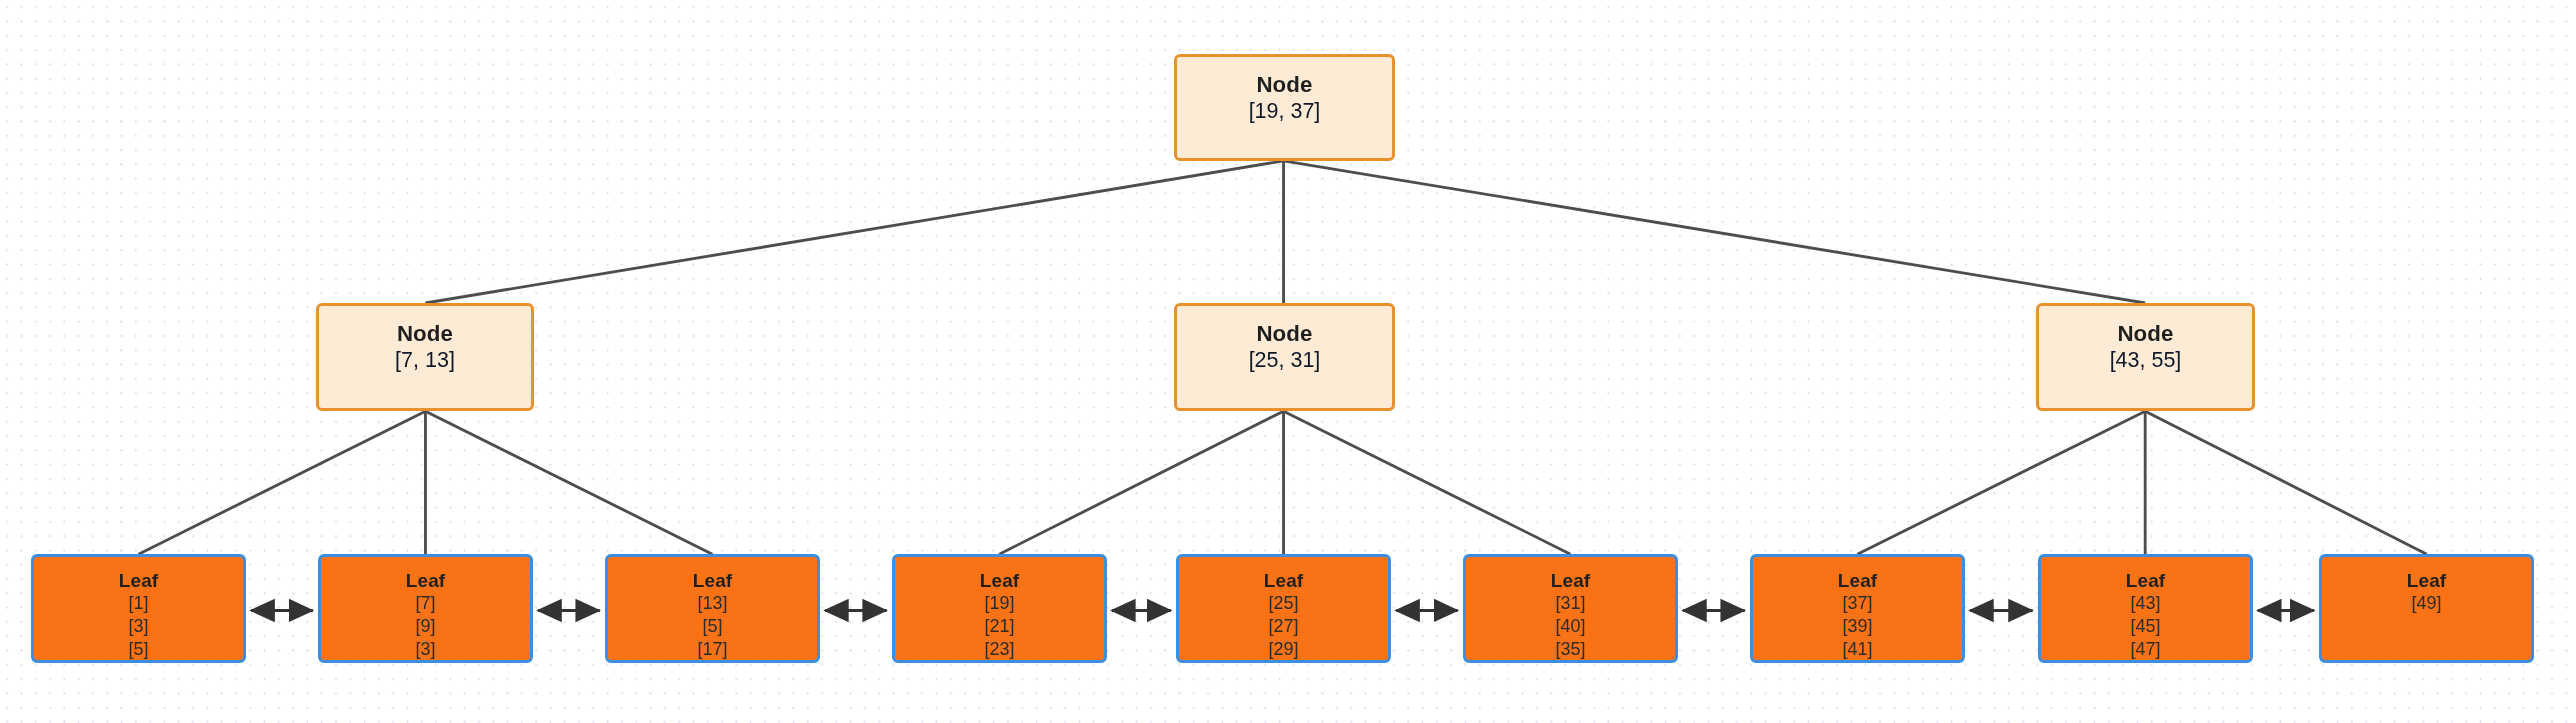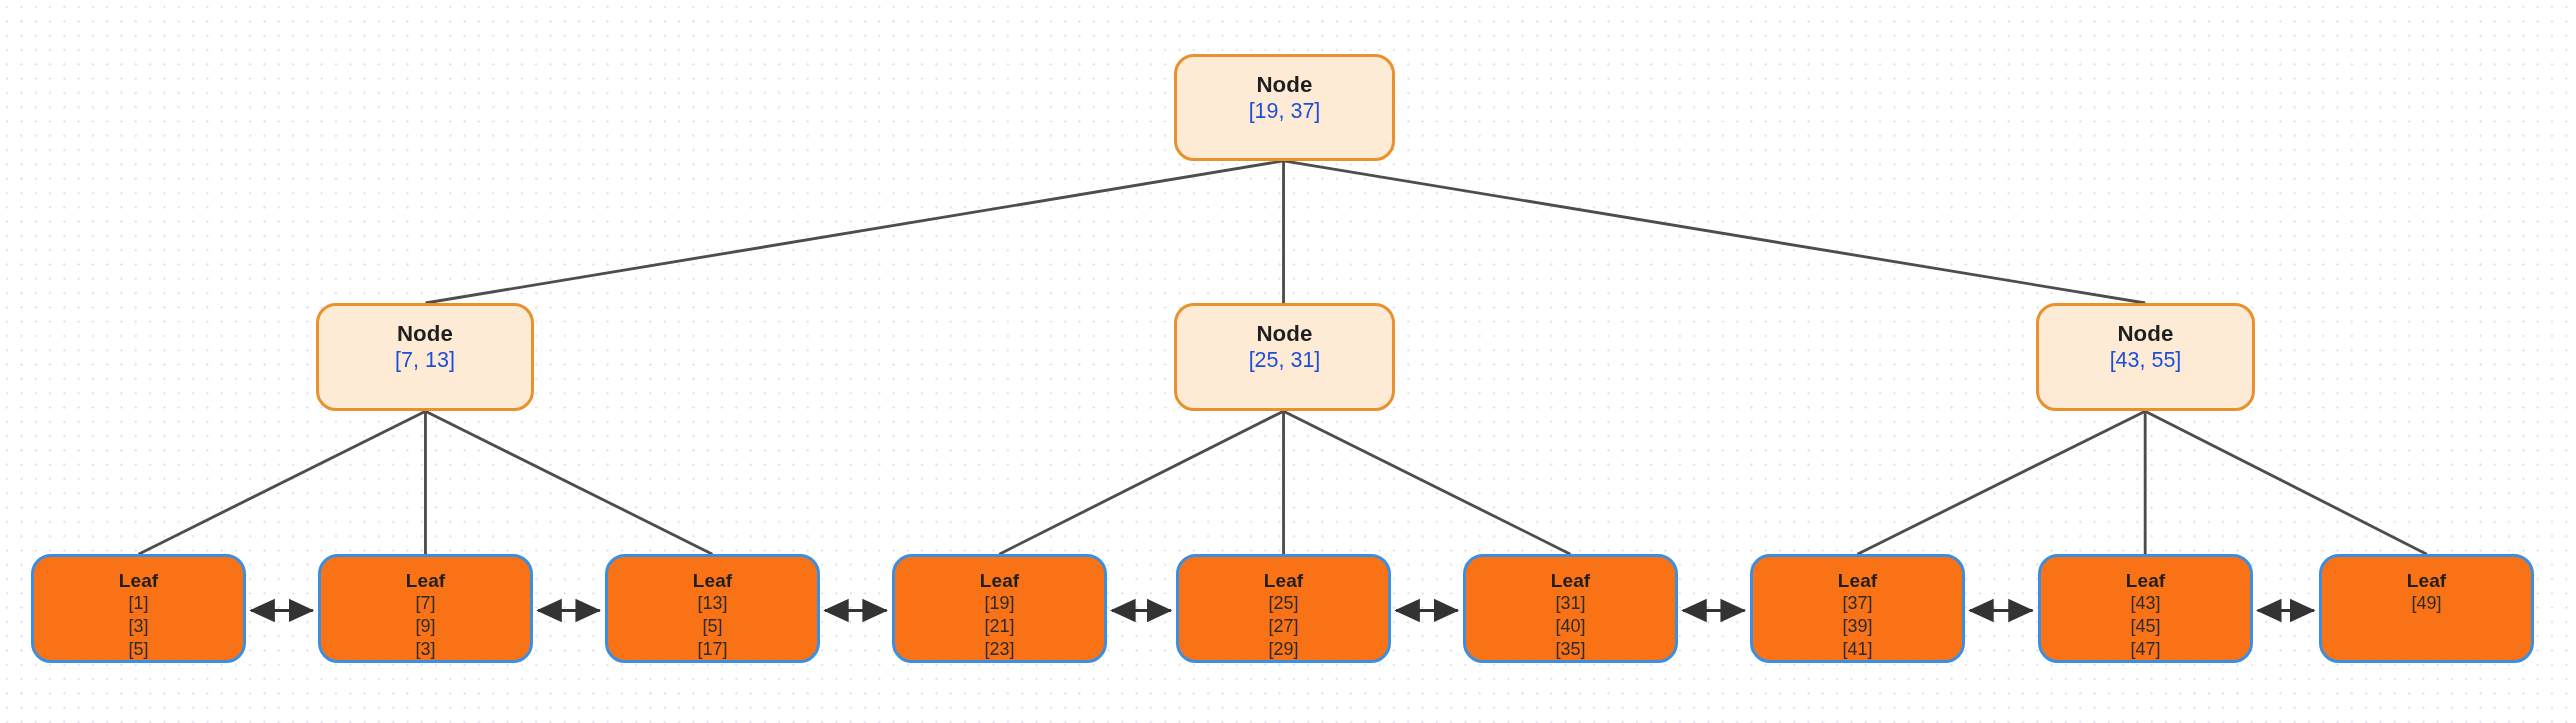--- a/index.html
+++ b/index.html
@@ -12,39 +12,39 @@
     font-family:"Liberation Sans", sans-serif;
     overflow:hidden;
     position:relative;
   }
   #canvas { position:absolute; inset:0; width:2576px; height:724px; }
   #edges { position:absolute; left:0; top:0; width:2576px; height:724px; pointer-events:none; }
 
   .node {
     position:absolute;
     box-sizing:border-box;
-    border-radius:20px;
+    border-radius:6px;
     text-align:center;
     overflow:hidden;
   }
   .node-internal {
     background:#FDEBD5;
     border:3.6px solid #E8912D;
   }
   .node-leaf {
     background:#f97316;
     border:3.6px solid #3C8EE0;
   }
   .node-title {
     font-weight:bold;
     color:#1f1f1f;
     letter-spacing:0.1px;
   }
   .node-internal .node-title { font-size:22.3px; line-height:27px; margin-top:14.3px; }
-  .node-internal .node-keys { font-size:21.5px; line-height:27px; color:#1d4ed8; }
+  .node-internal .node-keys { font-size:21.5px; line-height:27px; color:#0f172a; }
 
   .node-leaf .node-title { font-size:19px; line-height:23px; margin-top:11.6px; }
   .node-leaf .leaf-val { font-size:18px; line-height:23px; color:#2b2b2b; }
 </style>
 </head>
 <body>
 
 <div id="canvas">
   <svg id="edges" viewBox="0 0 2882 810" xmlns="http://www.w3.org/2000/svg">
     <defs>

